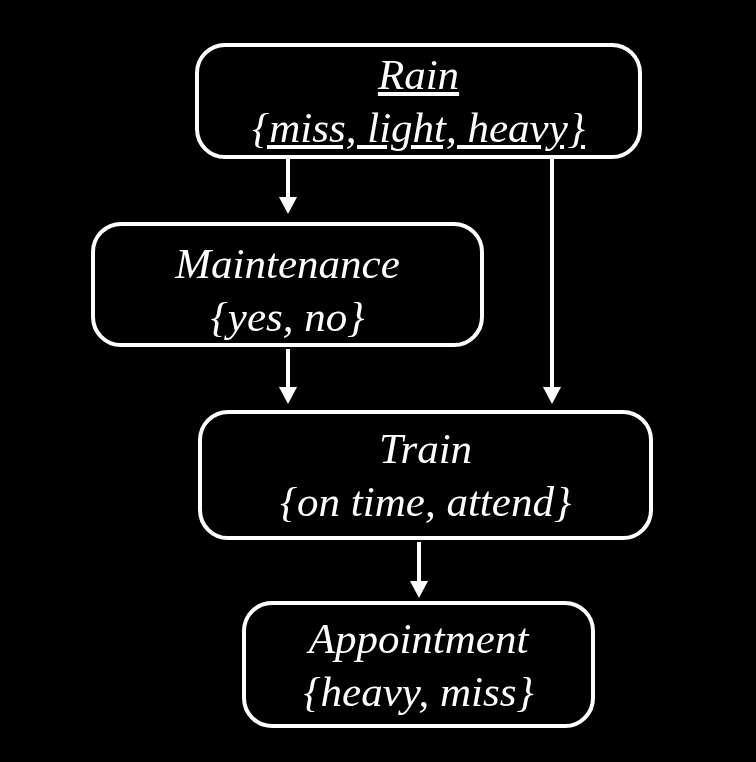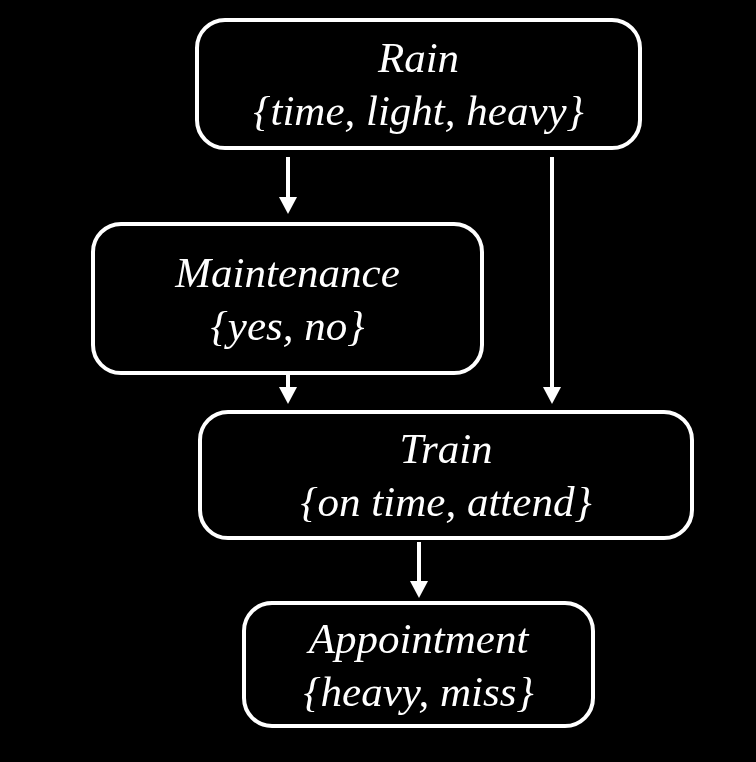--- a/index.html
+++ b/index.html
@@ -32,23 +32,23 @@
     display: flex;
     flex-direction: column;
     align-items: center;
     justify-content: center;
     text-align: center;
     font-style: italic;
     font-size: 43px;
     line-height: 53px;
     white-space: nowrap;
   }
-  .node-rain        { left: 195px; top: 18px;  width: 447px; height: 132px; }
-  .node-maintenance { left: 91px;  top: 222px; width: 393px; height: 153px; }
-  .node-train       { left: 198px; top: 410px; width: 496px; height: 130px; }
+  .node-rain        { left: 195px; top: 43px;  width: 447px; height: 116px; text-decoration: underline; }
+  .node-maintenance { left: 91px;  top: 222px; width: 393px; height: 125px; justify-content: flex-end; }
+  .node-train       { left: 198px; top: 410px; width: 455px; height: 130px; }
   .node-appointment { left: 242px; top: 601px; width: 353px; height: 127px; align-items: center; }
 </style>
 </head>
 <body>
 
 <div class="canvas">
 
   <svg class="edges-layer" width="756" height="762" viewBox="0 0 756 762" xmlns="http://www.w3.org/2000/svg">
     <g stroke="#ffffff" fill="#ffffff">
       <line x1="288" y1="157" x2="288" y2="198" stroke-width="4"></line>
@@ -63,21 +63,21 @@
       <polygon points="288,404 279,387 297,387" stroke="none"></polygon>
     </g>
     <g stroke="#ffffff" fill="#ffffff">
       <line x1="419" y1="542" x2="419" y2="582" stroke-width="4"></line>
       <polygon points="419,598 410,581 428,581" stroke="none"></polygon>
     </g>
   </svg>
 
   <div class="node node-rain">
     <div>Rain</div>
-    <div>{time, light, heavy}</div>
+    <div>{miss, light, heavy}</div>
   </div>
 
   <div class="node node-maintenance">
     <div>Maintenance</div>
     <div>{yes, no}</div>
   </div>
 
   <div class="node node-train">
     <div>Train</div>
     <div>{on time, attend}</div>

